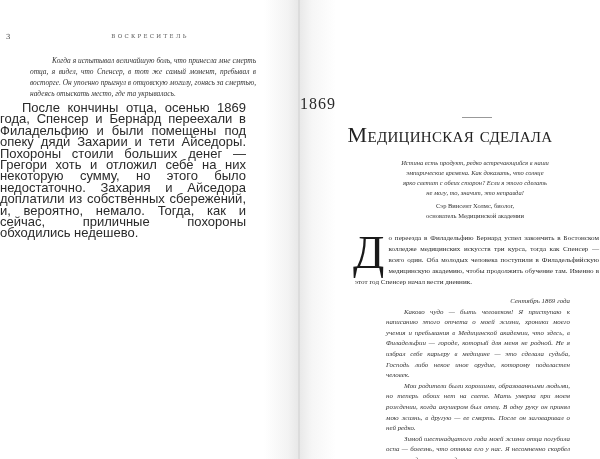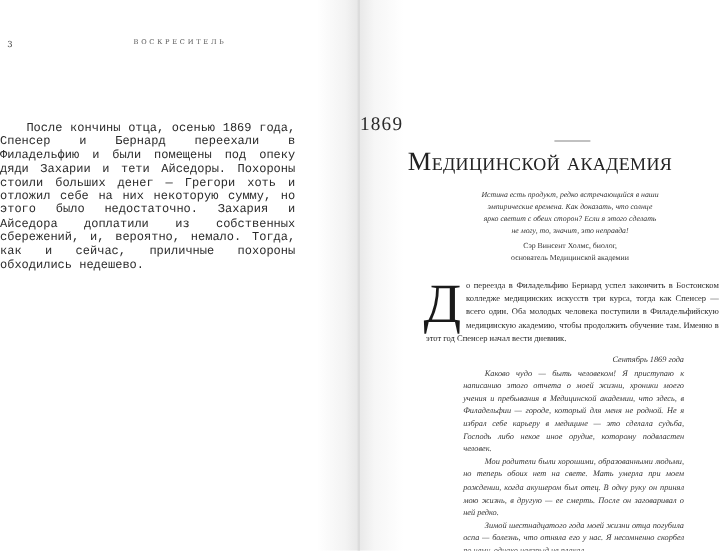--- a/index.html
+++ b/index.html
@@ -20,21 +20,21 @@
   .page-number { position:absolute; left:6px; top:0; font-size:7px; color:#444; }
   .running-title { position:absolute; left:0; width:300px; text-align:center; top:0;
     font-size:5.5px; letter-spacing:2.3px; color:#555; }
 
   .epigraph-left { position:absolute; left:30px; top:55px; width:226px;
     font-family:"Liberation Serif", serif; font-style:italic; font-size:7.4px; line-height:11px;
     text-align:justify; color:#333; }
   .epigraph-left p { margin:0; text-indent:22px; }
 
   .body-left { position:absolute; left:0; top:102px; width:246px;
-    font-family:Liberation Mono, monospace; font-size:10px; line-height:11.4px;
+    font-family:Liberation Sans, sans-serif; font-size:13px; line-height:11.4px;
     text-align:justify; color:#2a2a2a; }
   .body-left p { margin:0; text-indent:22px; }
 
   .chapter-year { position:absolute; left:300px; width:300px; top:95px; 
     font-family:"Liberation Serif", serif; font-size:16px; letter-spacing:1px; color:#2a2a2a; }
   .year-rule { position:absolute; left:462px; top:117px; width:30px; height:1px; background:#999; }
   .chapter-title { position:absolute; left:300px; width:300px; top:122px; text-align:center;
     font-family:"Liberation Serif", serif; font-size:22px; font-variant:small-caps; letter-spacing:0.3px; color:#222; }
 
   .epigraph-right { position:absolute; left:400px; top:158px; width:150px; text-align:center;
@@ -54,31 +54,34 @@
   .diary p { margin:0; text-indent:18px; }
 </style>
 </head>
 <body>
 
 <div class="page page-left">
   <div class="running-head">
     <span class="page-number">3</span>
     <span class="running-title">ВОСКРЕСИТЕЛЬ</span>
   </div>
+  <div class="epigraph-left">
+    <p>Когда я испытывал величайшую боль, что принесла мне смерть отца, я видел, что Спенсер, в тот же самый момент, пребывал в восторге. Он упоенно прыгнул в отцовскую могилу, гонясь за смертью, надеясь отыскать место, где та укрывалась.</p>
+  </div>
   <div class="body-left">
     <p>После кончины отца, осенью 1869 года, Спенсер и Бернард переехали в Филадельфию и были помещены под опеку дяди Захарии и тети Айседоры. Похороны стоили больших денег — Грегори хоть и отложил себе на них некоторую сумму, но этого было недостаточно. Захария и Айседора доплатили из собственных сбережений, и, вероятно, немало. Тогда, как и сейчас, приличные похороны обходились недешево.</p>
   </div>
 </div>
 
 <div class="page page-right"></div>
 <div class="gutter"></div>
 
 <div class="chapter-year">1869</div>
 <div class="year-rule"></div>
-<div class="chapter-title">Медицинской академия</div>
+<div class="chapter-title">Медицинская сделала</div>
 
 <div class="epigraph-right">
   <div class="quote">Истина есть продукт, редко встречающийся в наши эмпирические времена. Как доказать, что солнце ярко светит с обеих сторон? Если я этого сделать не могу, то, значит, это неправда!</div>
   <div class="attrib">Сэр Винсент Холмс, биолог,</div>
   <div>основатель Медицинской академии</div>
 </div>
 
 <div class="body-right">
   <span class="dropcap">Д</span>
   <span>о переезда в Филадельфию Бернард успел закончить в Бостонском колледже медицинских искусств три курса, тогда как Спенсер — всего один. Оба молодых человека поступили в Филадельфийскую медицинскую академию, чтобы продолжить обучение там. Именно в этот год Спенсер начал вести дневник.</span>

